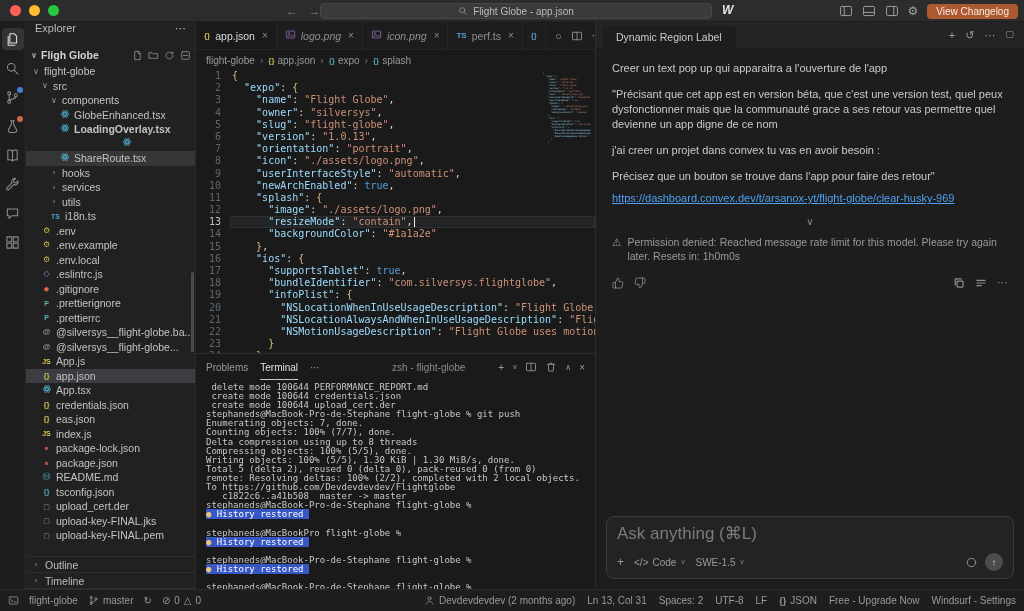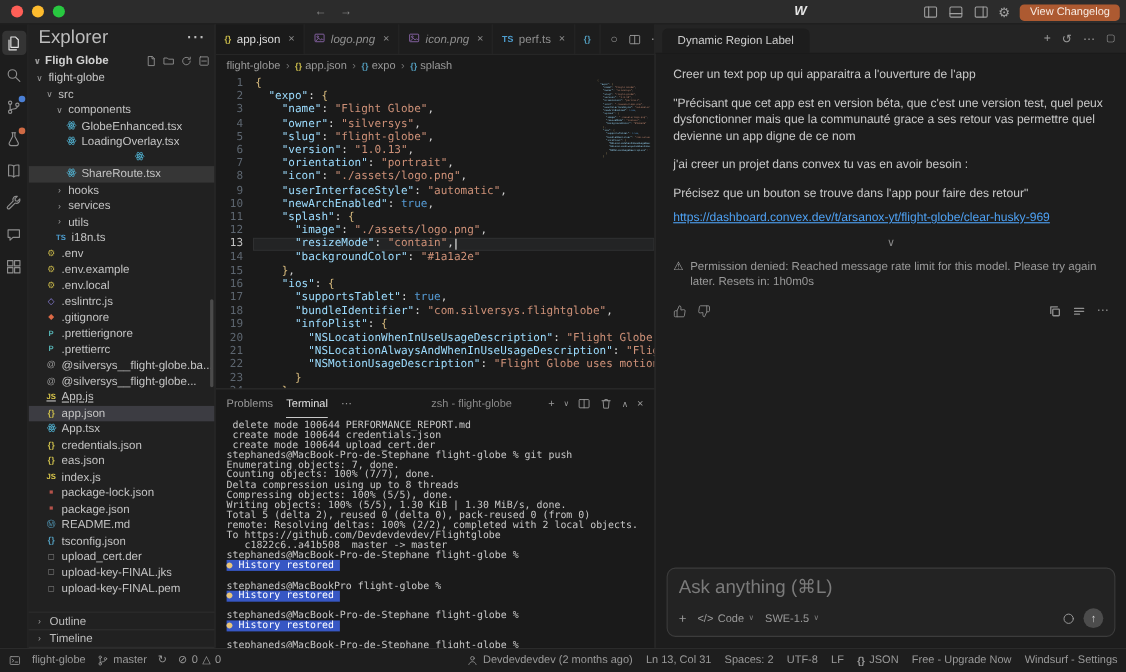--- a/index.html
+++ b/index.html
@@ -31,21 +31,21 @@
   
   .activitybar{width:26px;background:#1d1d1d;border-right:1px solid #2a2a2a;display:flex;flex-direction:column;
     align-items:center;padding-top:6px;gap:7px;flex:none}
   .ab-item{width:22px;height:22px;border-radius:4px;display:flex;align-items:center;justify-content:center;color:#8f8f8f;position:relative}
   .ab-item.active{color:#e4e4e4;background:#343434}
   .ab-item svg{width:15px;height:15px;stroke:currentColor;fill:none;stroke-width:1.1;stroke-linecap:round;stroke-linejoin:round}
   .ab-badge{position:absolute;top:1px;right:1px;width:6px;height:6px;border-radius:50%}
 
   
   .sidebar{width:170px;background:#212121;border-right:1px solid #2a2a2a;display:flex;flex-direction:column;flex:none;position:relative}
-  .sb-header{height:24px;display:flex;align-items:center;justify-content:space-between;padding:0 9px;font-size:17px;color:#bdbdbd;flex:none}
+  .sb-header{height:24px;display:flex;align-items:flex-start;justify-content:space-between;padding:0 9px;font-size:11px;color:#bdbdbd;flex:none}
   .section-header{height:18px;display:flex;align-items:center;gap:3px;padding:0 4px;font-size:10.5px;font-weight:700;color:#d2d2d2;flex:none}
   .section-actions{margin-left:auto;display:flex;gap:5px;color:#9a9a9a;align-items:center}
   .section-actions .svgic{width:11px;height:11px}
   .tree{flex:1;overflow:hidden;font-size:10.5px}
   .tree-row{height:14.5px;display:flex;align-items:center;gap:4px;color:#c3c3c3;white-space:nowrap;overflow:hidden}
   .tree-row.sel{background:#363636}
   .tree-row.sel-active{background:#3c3c42}
   .tree-chevron{color:#9a9a9a;font-size:8px;width:8px;flex:none;text-align:center}
   .file-icon{width:11px;flex:none;text-align:center;font-size:8px;line-height:1}
   .file-icon svg{width:10px;height:10px;stroke:currentColor;fill:none;stroke-width:1}
@@ -146,20 +146,29 @@
 <div class="titlebar">
   <div class="traffic">
     <span class="tl" style="background: rgb(255, 95, 87);"></span>
     <span class="tl" style="background: rgb(254, 188, 46);"></span>
     <span class="tl" style="background: rgb(40, 200, 64);"></span>
   </div>
   <div class="nav-arrows">
     <span>←</span>
     <span>→</span>
   </div>
+  <div class="searchbox">
+    <span class="svgic sb-ic">
+        <svg viewBox="0 0 16 16">
+          <circle cx="6.7" cy="6.7" r="4.1"></circle>
+          <path d="M9.9 9.9l4 4"></path>
+        </svg>
+      </span>
+    <span>Flight Globe - app.json</span>
+  </div>
   <div class="logo">W</div>
   <div class="tb-right">
     <span class="svgic tb-icon">
         <svg viewBox="0 0 16 16">
           <rect x="1.8" y="2.8" width="12.4" height="10.4" rx="1.2"></rect>
           <path d="M6 2.8v10.4"></path>
         </svg>
       </span>
     <span class="svgic tb-icon">
         <svg viewBox="0 0 16 16">
@@ -285,21 +294,21 @@
         </div>
         <div class="tree-row" style="padding-left: 33px;">
           <span class="file-icon ic-react"><svg viewBox="0 0 16 16">
               <circle cx="8" cy="8" r="1.2" fill="currentColor" stroke="none"></circle>
               <ellipse cx="8" cy="8" rx="6.4" ry="2.5"></ellipse>
               <ellipse cx="8" cy="8" rx="6.4" ry="2.5" transform="rotate(60 8 8)"></ellipse>
               <ellipse cx="8" cy="8" rx="6.4" ry="2.5" transform="rotate(120 8 8)"></ellipse>
             </svg></span>
           <span class="tree-label">GlobeEnhanced.tsx</span>
         </div>
-        <div class="tree-row" style="padding-left: 33px;">
+        <div class="tree-row" style="padding-left: 33px; font-weight: bold;">
           <span class="file-icon ic-react"><svg viewBox="0 0 16 16">
               <circle cx="8" cy="8" r="1.2" fill="currentColor" stroke="none"></circle>
               <ellipse cx="8" cy="8" rx="6.4" ry="2.5"></ellipse>
               <ellipse cx="8" cy="8" rx="6.4" ry="2.5" transform="rotate(60 8 8)"></ellipse>
               <ellipse cx="8" cy="8" rx="6.4" ry="2.5" transform="rotate(120 8 8)"></ellipse>
             </svg></span>
           <span class="tree-label">LoadingOverlay.tsx</span>
         </div>
         <div class="tree-row" style="padding-left: 33px; flex-direction: column;">
           <span class="file-icon ic-react"><svg viewBox="0 0 16 16">
@@ -364,21 +373,21 @@
           <span class="tree-label">.prettierrc</span>
         </div>
         <div class="tree-row" style="padding-left: 15px;">
           <span class="file-icon ic-at">@</span>
           <span class="tree-label">@silversys__flight-globe.ba...</span>
         </div>
         <div class="tree-row" style="padding-left: 15px;">
           <span class="file-icon ic-at">@</span>
           <span class="tree-label">@silversys__flight-globe...</span>
         </div>
-        <div class="tree-row" style="padding-left: 15px; text-decoration: underline;">
+        <div class="tree-row" style="padding-left: 15px;">
           <span class="file-icon ic-js">JS</span>
           <span class="tree-label">App.js</span>
         </div>
         <div class="tree-row sel-active" style="padding-left: 15px;">
           <span class="file-icon ic-json">{}</span>
           <span class="tree-label">app.json</span>
         </div>
         <div class="tree-row" style="padding-left: 15px;">
           <span class="file-icon ic-react"><svg viewBox="0 0 16 16">
               <circle cx="8" cy="8" r="1.2" fill="currentColor" stroke="none"></circle>

